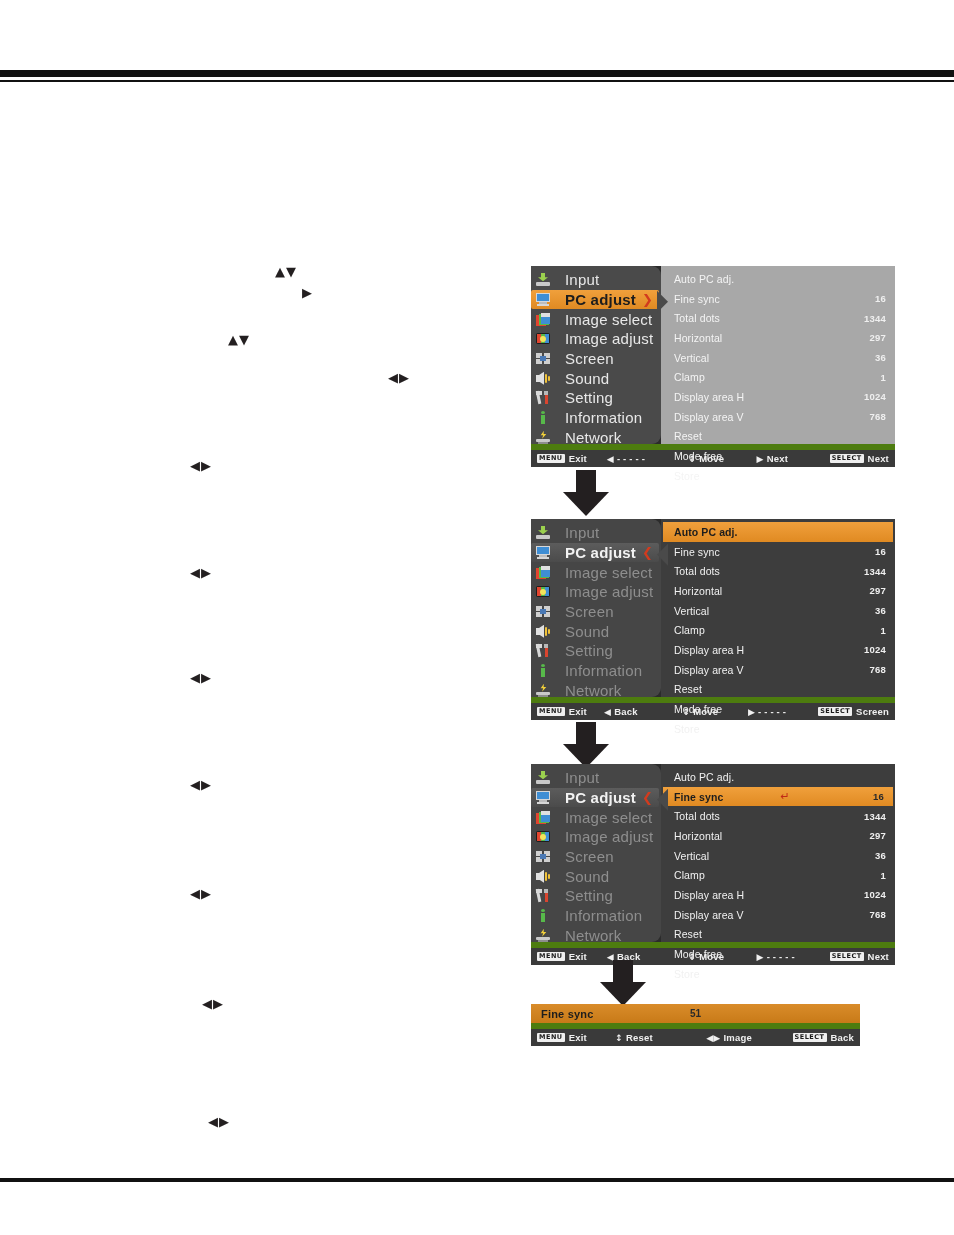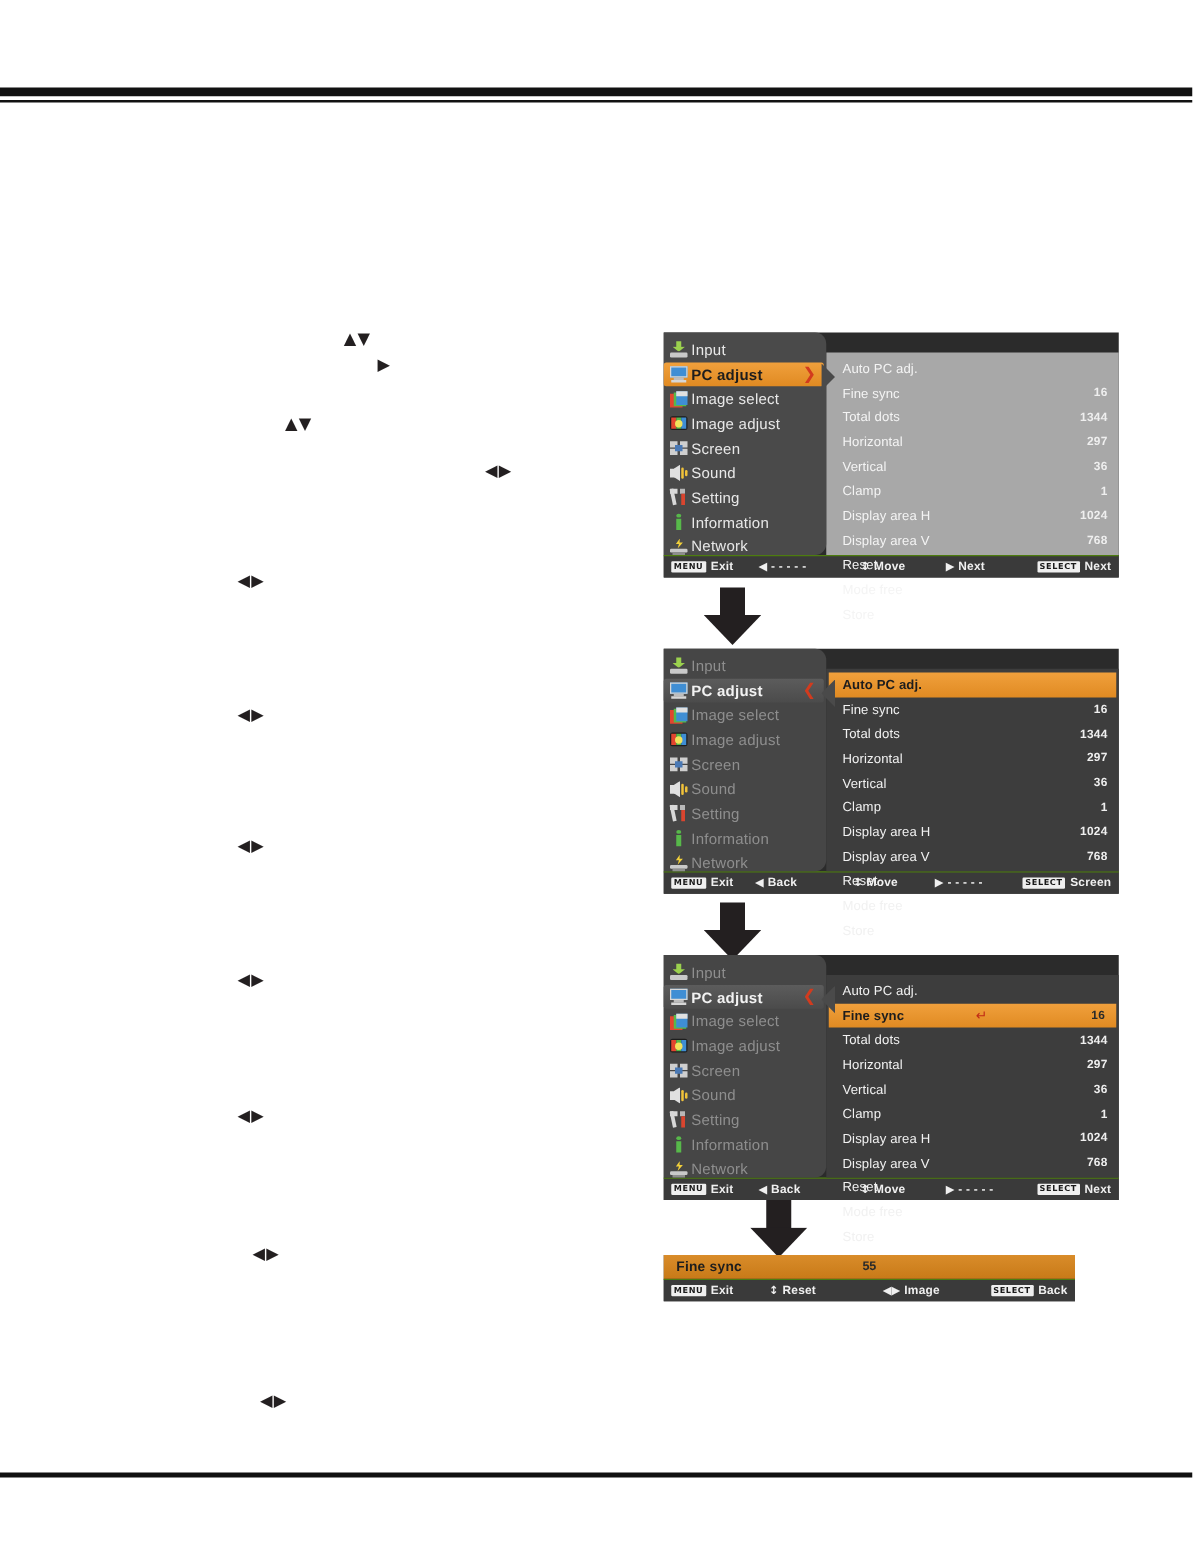--- a/index.html
+++ b/index.html
@@ -55,23 +55,23 @@
   .osd-side.dim{ background:#464646; }
 
   .side-row{
     display:flex;
     align-items:center;
     height:19.7px;
     padding-left:5px;
     position:relative;
   }
   .side-row .side-label{
-    font-size:12px;
+    font-size:15px;
     color:#e8e8e8;
-    margin-left:3px;
+    margin-left:15px;
     letter-spacing:.2px;
     white-space:nowrap;
   }
   .osd-side.dim .side-row .side-label{ color:#8e8e8e; }
   .osd-side.dim .side-row.active .side-label{ color:#ffffff; }
 
   .side-row.active{
     background:linear-gradient(#f0a03c,#e08a22);
     border-radius:2px;
     margin-right:2px;
@@ -151,21 +151,20 @@
   .ic-net i.a{left:4px;top:0;width:7px;height:8px;background:#f2d03a;clip-path:polygon(55% 0,10% 55%,45% 55%,30% 100%,90% 40%,52% 40%);}
   .ic-net i.b{left:0;top:8px;width:14px;height:3px;background:#c9c9c9;border-radius:1px;}
   .ic-net i.c{left:2px;top:11px;width:10px;height:2px;background:#8e8e8e;}
 
   
   .osd-main{
     flex:1 1 auto;
     background:#a8a8a8;
     position:relative;
     padding:3px 0 0 0;
-    margin-top:16px;
   }
   .osd-main.dark{ background:#3d3d3d; }
 
   .list-row{
     height:19.7px;
     display:flex;
     align-items:center;
     padding:0 9px 0 13px;
     position:relative;
   }
@@ -206,21 +205,21 @@
     width:11px;height:22px;
     z-index:3;
   }
   .notch.right{ background:#4a4a4a; clip-path:polygon(0 0,100% 50%,0 100%); }
   .notch.left{ background:#4a4a4a; clip-path:polygon(100% 0,100% 100%,0 50%); }
 
   
   .guide{
     height:17px;
     background:#3a3a3a;
-    border-top:1px solid #4d7c0f;
+    border-top:6px solid #4d7c0f;
     display:flex;
     align-items:center;
     font-size:9.5px;
     color:#f0f0f0;
     font-weight:bold;
     letter-spacing:.2px;
     padding:0 6px;
   }
   .guide .gi{
     display:flex;align-items:center;
@@ -760,21 +759,21 @@
       <div class="shaft"></div>
       <div class="head"></div>
     </div>
     <div class="flow-arrow" style="left: 600px; top: 960px;">
       <div class="shaft"></div>
       <div class="head"></div>
     </div>
     <div class="adjbar" style="left: 531px; top: 1004px; width: 329px;">
       <div class="adj-value-row">
         <span class="alabel">Fine sync</span>
-        <span class="avalue">55</span>
+        <span class="avalue">51</span>
       </div>
       <div class="guide">
         <div class="gi" style="width: 86px;">
           <span class="badge">MENU</span>
           <span>Exit</span>
         </div>
         <div class="gi" style="width: 100px;">
           <span class="gsym">↕</span>
           <span>Reset</span>
         </div>

